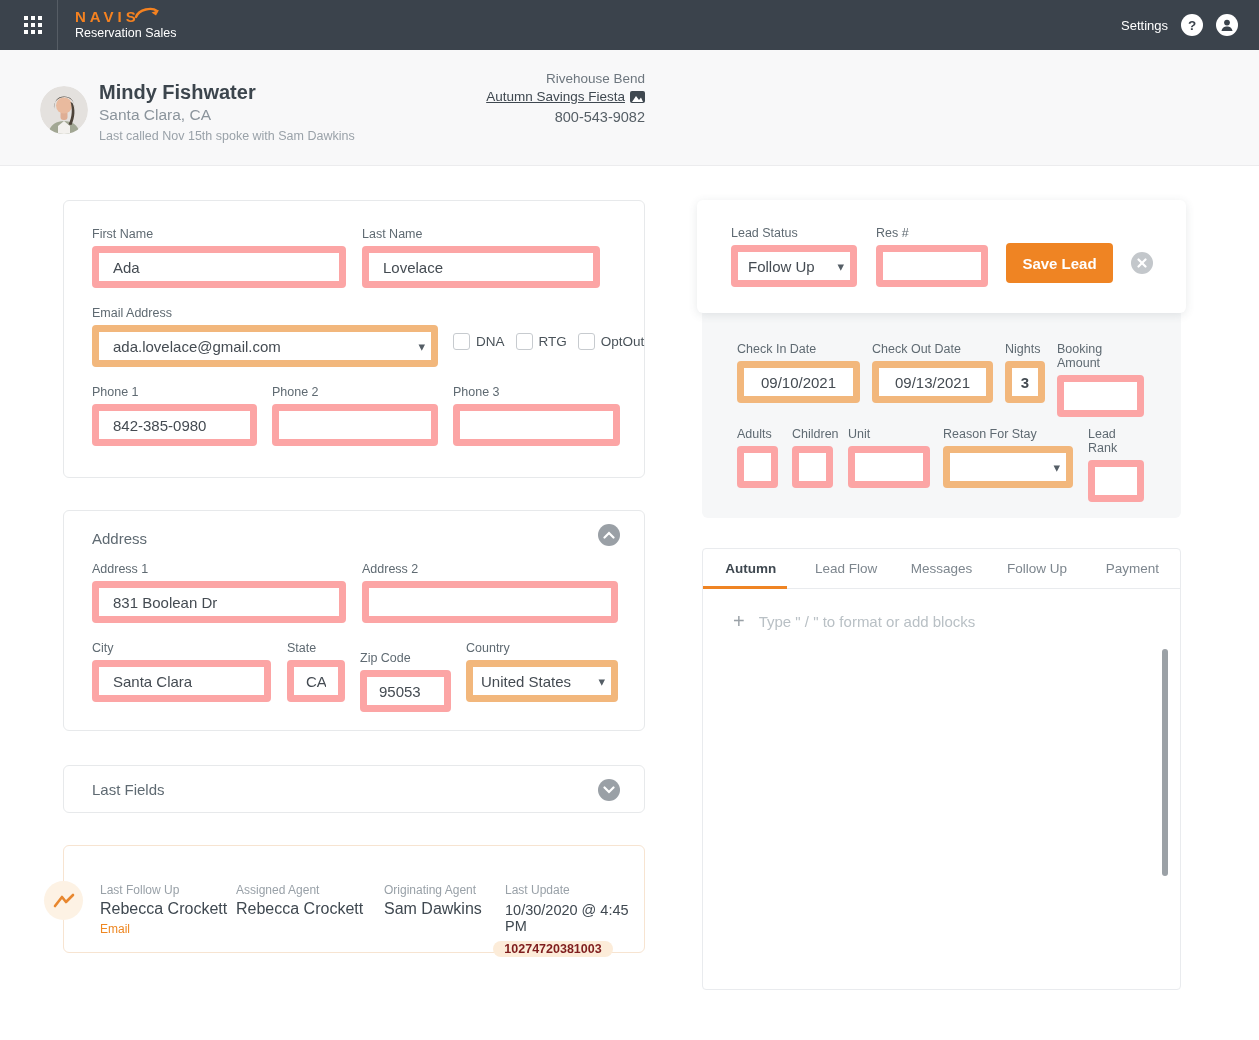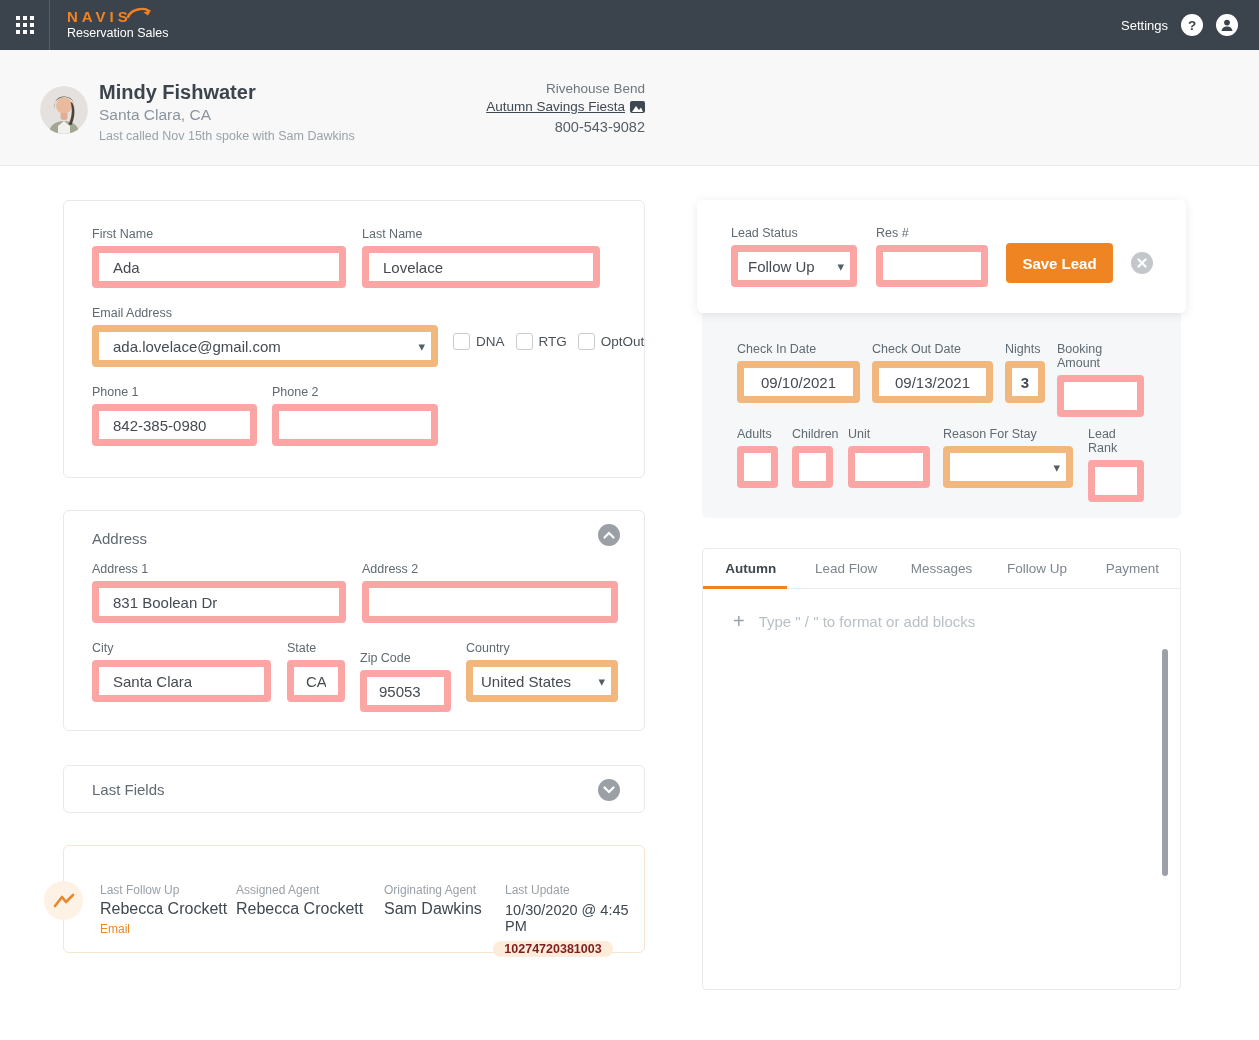--- a/index.html
+++ b/index.html
@@ -3,40 +3,40 @@
 <meta charset="utf-8">
 <style>
   * { margin:0; padding:0; box-sizing:border-box; }
   html,body { background:#fff; }
   .page {
     position:relative; width:1259px; height:1040px; overflow:hidden;
     font-family:"Liberation Sans", sans-serif; background:#fff; color:#3f4850;
   }
 
   
-  .topbar { position:absolute; top:0; left:0; width:1259px; height:50px; background:#3b434c; display:flex; align-items:center; }
+  .topbar { position:absolute; top:0; left:0; width:1259px; height:50px; background:#3b434c; display:flex; align-items:center;padding-left:8px; }
   .apps-btn { width:49px; height:50px; display:flex; align-items:center; justify-content:center; cursor:pointer; }
   .topbar-sep { width:1px; height:50px; background:rgba(255,255,255,.14); }
   .brand { margin-left:17px; display:flex; flex-direction:column; justify-content:center; }
   .brand-row { display:flex; align-items:flex-start; }
   .brand-name { color:#f58220; font-size:15px; font-weight:bold; letter-spacing:4px; line-height:14px; }
   .brand-swoosh { margin-left:-6px; margin-top:-4px; }
   .brand-product { color:#ffffff; font-size:12.5px; margin-top:2px; }
   .topbar-right { margin-left:auto; display:flex; align-items:center; gap:13px; padding-right:21px; }
   .settings-link { color:#fff; font-size:13px; cursor:pointer; }
   .circle-icon { width:22px; height:22px; border-radius:50%; background:#fff; display:flex; align-items:center; justify-content:center; color:#3b434c; font-weight:bold; font-size:13.5px; cursor:pointer; }
 
   
   .band { position:absolute; top:50px; left:0; width:1259px; height:116px; background:#f8f8f9; border-bottom:1px solid #ececee; }
   .avatar { position:absolute; left:40px; top:36px; width:48px; height:48px; border-radius:50%; overflow:hidden; }
   .id-block { position:absolute; left:99px; top:30px; }
   .guest-name { font-size:20px; font-weight:bold; color:#3c454d; line-height:24px; }
   .guest-loc { font-size:15.5px; color:#8b949c; margin-top:2px; }
   .guest-last-called { font-size:12.5px; color:#9aa2a9; margin-top:5px; }
-  .campaign-block { position:absolute; left:420px; top:30px; width:225px; text-align:right; }
+  .campaign-block { position:absolute; left:420px; top:20px; width:225px; text-align:right; }
   .property-name { font-size:13.5px; color:#6d767e; line-height:17px; }
   .campaign-row { display:flex; justify-content:flex-end; align-items:center; gap:5px; margin-top:2px; }
   .campaign-link { font-size:13.5px; color:#3f4850; text-decoration:underline; cursor:pointer; }
   .img-chip { width:15px; height:12px; background:#3f4850; border-radius:2px; display:inline-flex; align-items:flex-end; justify-content:center; }
   .campaign-phone { font-size:14.5px; color:#565f66; margin-top:5px; }
   .stats { position:absolute; left:757px; top:33px; display:flex; align-items:center; }
   .stat { padding-right:25px; }
   .stat-value { font-size:19px; font-weight:bold; color:#3c454d; line-height:22px; }
   .stat-label { font-size:11px; color:#9aa2a9; margin-top:4px; }
   .stat-sep { width:1px; height:42px; background:#dddfe2; }
@@ -203,20 +203,24 @@
       </span>
     </div>
     <div class="fld" style="left:28px; top:184px; width:165px;">
       <label class="fld-label">Phone 1</label>
       <input class="tin" value="842-385-0980" style="">
     </div>
     <div class="fld" style="left:208px; top:184px; width:166px;">
       <label class="fld-label">Phone 2</label>
       <input class="tin" value="" style="">
     </div>
+    <div class="fld" style="left:389px; top:184px; width:167px;">
+      <label class="fld-label">Phone 3</label>
+      <input class="tin" value="" style="">
+    </div>
   </section>
 
   <section class="card card-address">
     <div class="section-title">Address</div>
     <div class="chev-btn">
       <svg width="12" height="8" viewBox="0 0 12 8">
         <polyline points="1.5,6.5 6,2 10.5,6.5" stroke="#ffffff" stroke-width="2.2" fill="none" stroke-linecap="round"></polyline>
       </svg>
     </div>
     <div class="fld" style="left:28px; top:51px; width:254px;">

